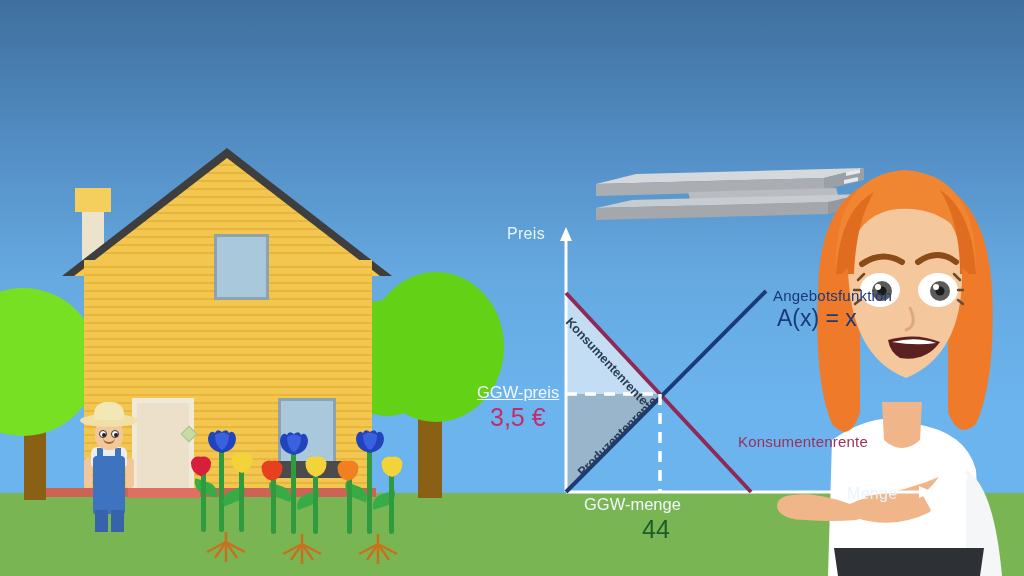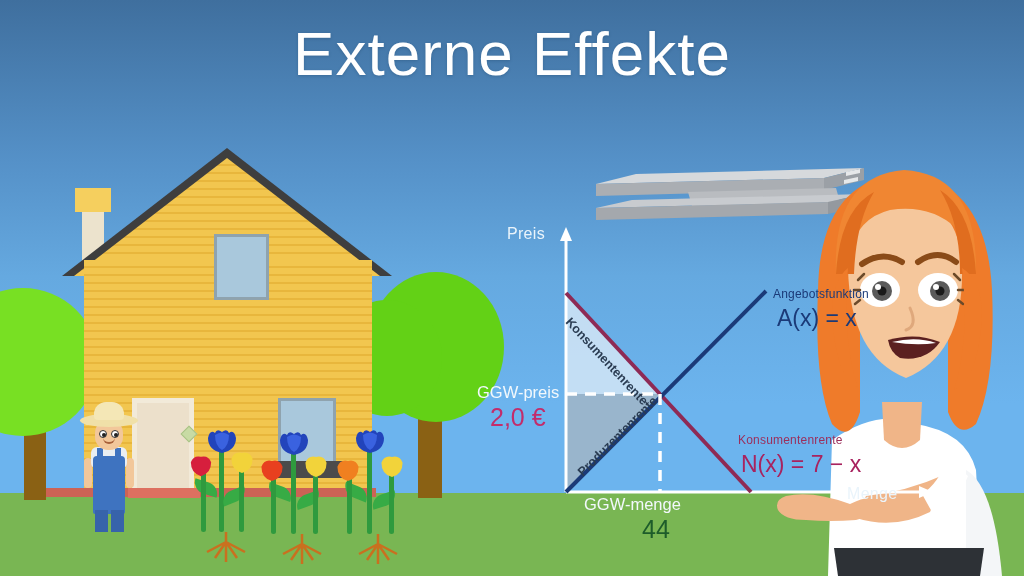--- a/index.html
+++ b/index.html
@@ -98,37 +98,36 @@
   .tulip { position:absolute; width:34px; height:26px; }
   
   #beam { position:absolute; left:596px; top:168px; width:268px; height:62px; }
   
   #woman { position:absolute; left:770px; top:140px; width:254px; height:436px; }
   
   #chart { position:absolute; left:455px; top:215px; width:480px; height:320px; }
   .axis-label {
     position:absolute; color:#eaf4fb; font-size:16px; letter-spacing:.3px;
   }
-  .fn-title { position:absolute; font-size:12px; letter-spacing:.2px; }
+  .fn-title { position:absolute; font-size:15px; letter-spacing:.2px; }
   .fn-eq { position:absolute; font-size:23px; }
   .ggw-label { position:absolute; color:#f2f8fc; font-size:16.5px; }
   .ggw-val { position:absolute; font-size:25px; }
   .surplus-lbl {
     position:absolute; font-size:12.5px; font-weight:600; color:#2a3c52;
     white-space:nowrap;
   }
 </style>
 </head>
 <body>
 
 <div id="stage">
 
   <div class="ground"></div>
 
-  <div class="title">Externe Effekte</div>
 
   <div>
     <div class="tree-trunk" style="left:24px;top:430px;width:22px;height:70px;"></div>
     <div class="tree-crown" style="left:-52px;top:288px;width:150px;height:148px;"></div>
   </div>
   <div>
     <div class="tree-trunk" style="left:418px;top:418px;width:24px;height:80px;"></div>
     <div class="tree-crown b" style="left:368px;top:272px;width:136px;height:150px;"></div>
     <div class="tree-crown b" style="left:332px;top:300px;width:110px;height:116px;"></div>
   </div>
@@ -315,24 +314,23 @@
       <line x1="205" y1="179" x2="205" y2="277" stroke="#ffffff" stroke-width="3.5" stroke-dasharray="11 8"></line>
     </svg>
 
     <div class="axis-label" style="left:52px;top:10px;">Preis</div>
     <div class="axis-label" style="left:392px;top:270px;">Menge</div>
 
     <div class="fn-title" style="left:318px;top:72px;color:#1b3a78;">Angebotsfunktion</div>
     <div class="fn-eq" style="left:322px;top:90px;color:#1b3a78;">A(x) = x</div>
 
     <div class="fn-title" style="left:283px;top:218px;color:#9b2f5c;">Konsumentenrente</div>
-    <div class="fn-eq" style="left:286px;top:236px;color:#a8235f;">N(x) = 7 − x</div>
-
-    <div class="ggw-label" style="left:22px;top:168px;">GGW-preis</div>
-    <div class="ggw-val" style="left:35px;top:188px;color:#c32c6b;">2,0 €</div>
+
+    <div class="ggw-label" style="left:22px;top:168px;text-decoration:underline;">GGW-preis</div>
+    <div class="ggw-val" style="left:35px;top:188px;color:#c32c6b;">3,5 €</div>
 
     <div class="ggw-label" style="left:129px;top:280px;text-align:center;">GGW-menge</div>
     <div class="ggw-val" style="left:187px;top:300px;color:#1d5c2a;">44</div>
 
     <div class="surplus-lbl" style="left:118px;top:100px;transform:rotate(47deg);transform-origin:0 0;">Konsumentenrente</div>
     <div class="surplus-lbl" style="left:120px;top:254px;transform:rotate(-45deg);transform-origin:0 0;">Produzentenrente</div>
   </div>
 
 </div>
 

